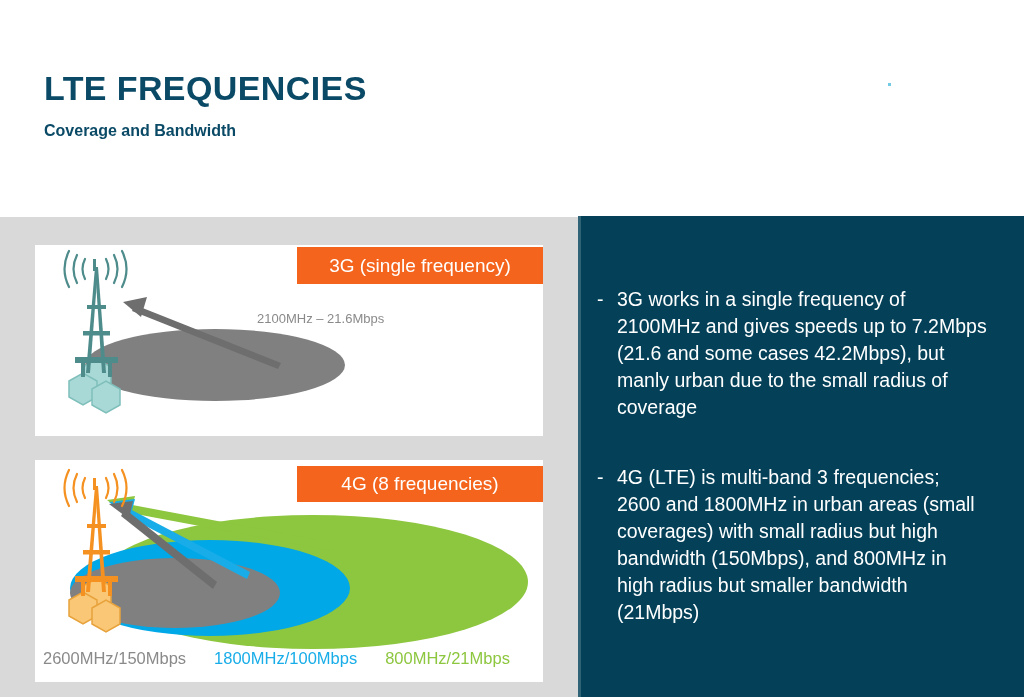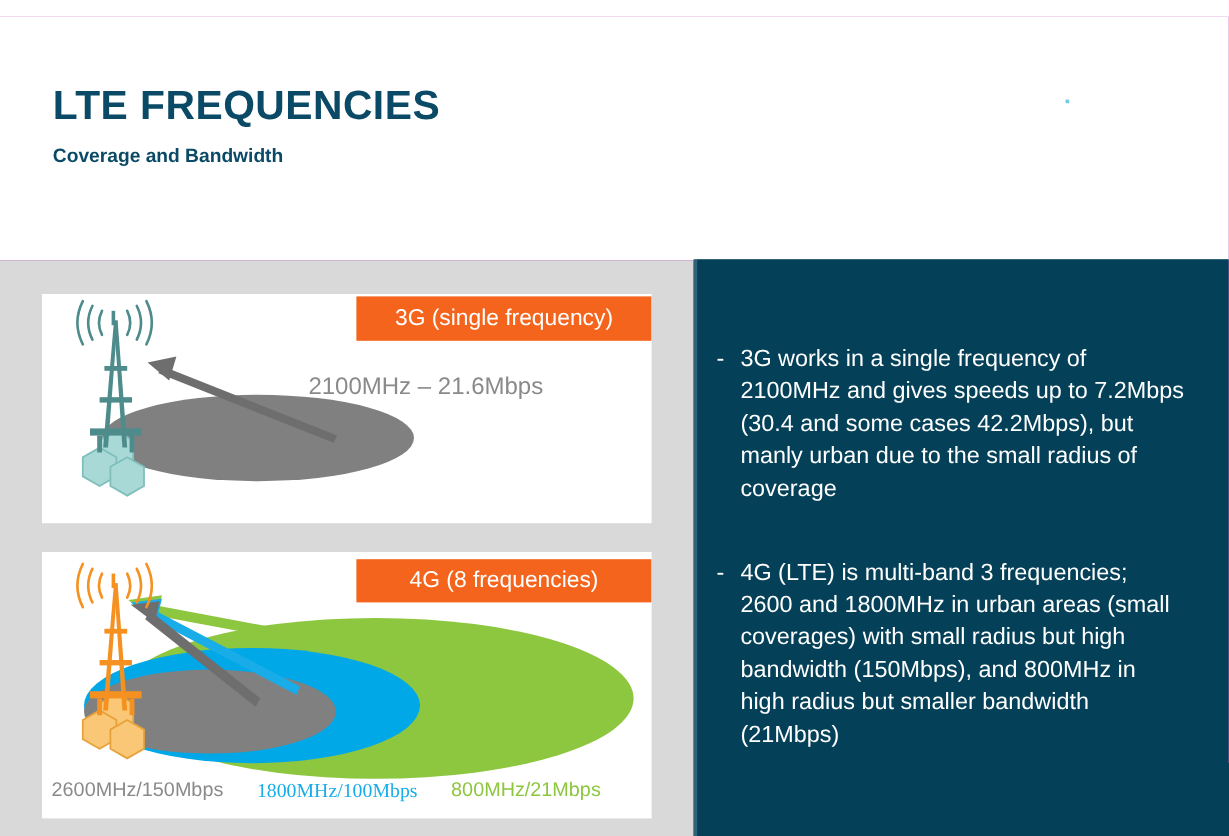--- a/index.html
+++ b/index.html
@@ -76,55 +76,55 @@
     display: flex; align-items: center; justify-content: center;
     padding: 0 14px;
   }
   #badge-3g { left: 262px; top: 2px; width: 246px; height: 37px; }
   #badge-4g { left: 262px; top: 6px; width: 246px; height: 36px; }
 
   .diagram { position: absolute; left: 0; top: 0; width: 508px; height: 222px; }
 
   .freq-label {
     position: absolute;
-    font-size: 20px;
+    font-size: 13px;
     color: #8a8a8a;
   }
   #label-3g { left: 222px; top: 66px; }
 
   #legend-4g {
     position: absolute; left: 8px; top: 189px;
     width: 500px;
     display: flex;
     font-size: 16.5px;
   }
   #legend-4g .lg { white-space: nowrap; }
   #lg-0 { color: #8a8a8a; text-align: right; }
-  #lg-1 { color: #18ADE8; margin-left: 28px; font-family: Liberation Serif, serif; }
+  #lg-1 { color: #18ADE8; margin-left: 28px; }
   #lg-2 { color: #8DC63F; margin-left: 28px; text-align: center; }
 </style>
 </head>
 <body>
 
 <div id="slide">
 
   <div id="header">
     <div id="title">LTE FREQUENCIES</div>
     <div id="subtitle">Coverage and Bandwidth</div>
     <div id="speck"></div>
   </div>
 
   <div id="gray-band"></div>
 
   <div id="right-panel"></div>
   <div id="panel-edge"></div>
 
   <div class="bullet" id="bullet-1">
     <span class="dash">-</span>
-    <span class="btxt">3G works in a single frequency of 2100MHz and gives speeds up to 7.2Mbps (30.4 and some cases 42.2Mbps), but manly urban due to the small radius of coverage</span>
+    <span class="btxt">3G works in a single frequency of 2100MHz and gives speeds up to 7.2Mbps (21.6 and some cases 42.2Mbps), but manly urban due to the small radius of coverage</span>
   </div>
   <div class="bullet" id="bullet-2">
     <span class="dash">-</span>
     <span class="btxt">4G (LTE) is multi-band 3 frequencies; 2600 and 1800MHz in urban areas (small coverages) with small radius but high bandwidth (150Mbps), and 800MHz in high radius but smaller bandwidth (21Mbps)</span>
   </div>
 
   <div class="card" id="card-3g">
 
     <svg class="diagram" viewBox="0 0 508 222">
 

